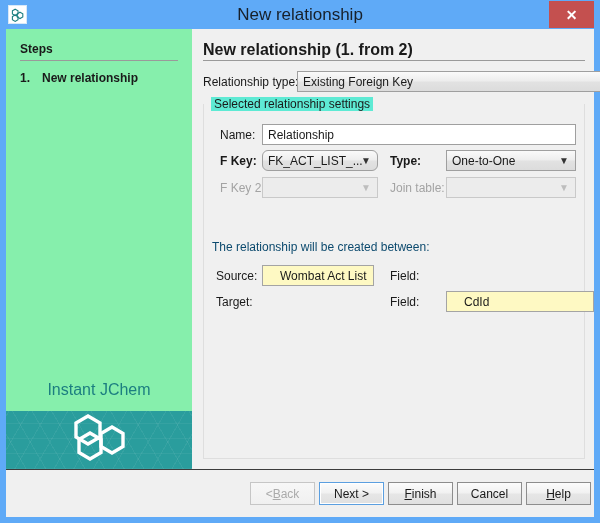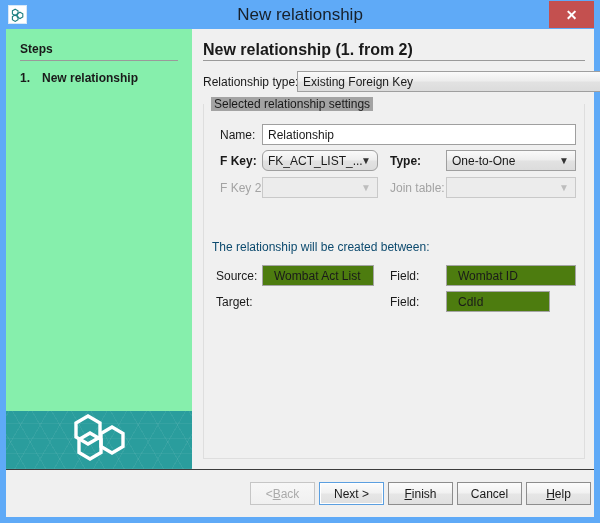--- a/index.html
+++ b/index.html
@@ -213,27 +213,27 @@
     align-items: center;
     padding-left: 5px;
     overflow: hidden;
     white-space: nowrap;
   }
   
   .rofield {
     position: absolute;
     box-sizing: border-box;
     height: 21px;
-    background: #4d7c0f;
+    background: #fef9c3;
     border: 1px solid #a4a4a4;
     font-size: 12px;
     color: #1a1a1a;
     display: flex;
     align-items: center;
-    padding-left: 11px;
+    padding-left: 17px;
     overflow: hidden;
     white-space: nowrap;
   }
 
   
   .groupbox {
     position: absolute;
     left: 11px; top: 75px;
     width: 382px;
     height: 355px;
@@ -252,21 +252,21 @@
     position: absolute;
     left: 145px; top: 75px;
     width: 248px; height: 1px;
     background: #dedede;
   }
   .gb-legend {
     position: absolute;
     left: 19px; top: 68px;
     font-size: 12px;
     color: #1a1a1a;
-    background: #a3a3a3;
+    background: #5eead4;
     padding: 0 3px;
   }
 
   .section-note {
     position: absolute;
     left: 20px; top: 211px;
     font-size: 12px;
     color: #0c4a6e;
   }
 
@@ -335,20 +335,21 @@
   <div class="body-frame">
 
     <div class="steps-panel">
       <div class="steps-title">Steps</div>
       <div class="steps-rule"></div>
 
       <div class="step-row step-1">
         <span class="num">1.</span><span>New relationship</span>
       </div>
 
+      <div class="brand-text">Instant JChem</div>
 
       <div class="brand-panel">
         <div class="brand-logo">
           <svg width="62" height="50" viewBox="0 0 62 50">
             <polygon class="hexline" points="20,3 32,10 32,24 20,31 8,24 8,10"></polygon>
             <polygon class="hexline" points="44,14 55,20.5 55,33.5 44,40 33,33.5 33,20.5"></polygon>
             <polygon class="hexline" points="22,20 33,26.5 33,39.5 22,46 11,39.5 11,26.5"></polygon>
           </svg>
         </div>
       </div>
@@ -396,27 +397,24 @@
         <span class="chev">▼</span>
       </div>
 
       <div class="section-note">The relationship will be created between:</div>
 
       <div class="row-label" style="left:24px; top:240px;">Source:</div>
       <div class="rofield" style="left:70px; top:236px; width:112px;">
         <span>Wombat Act List</span>
       </div>
       <div class="row-label" style="left:198px; top:240px;">Field:</div>
-      <div class="rofield" style="left:254px; top:236px; width:130px;">
-        <span>Wombat ID</span>
-      </div>
 
       <div class="row-label" style="left:24px; top:266px;">Target:</div>
       <div class="row-label" style="left:198px; top:266px;">Field:</div>
-      <div class="rofield" style="left:254px; top:262px; width:104px;">
+      <div class="rofield" style="left:254px; top:262px; width:148px;">
         <span>CdId</span>
       </div>
     </div>
 
     <div class="sep-line"></div>
     <div class="buttonbar">
       <div class="btn disabled" style="left:244px; width:65px;">
         <span>&lt; </span>
           <span class="mnem">B</span>
           <span>ack</span>

